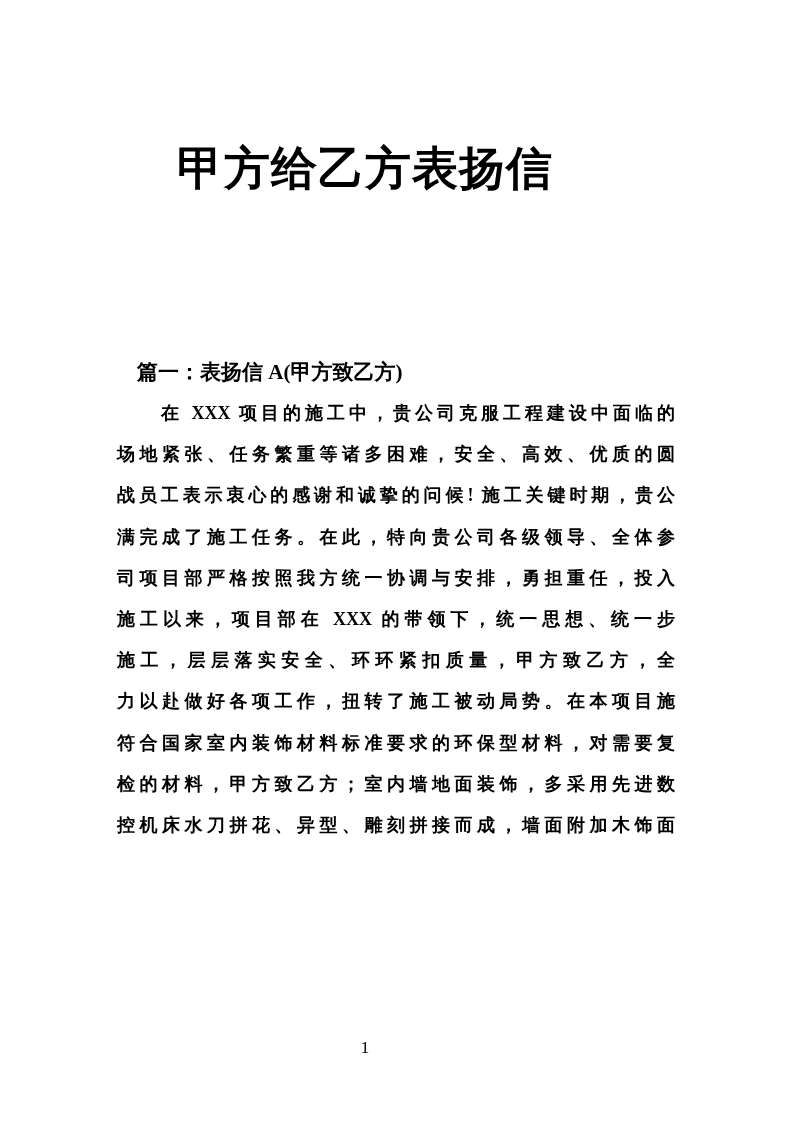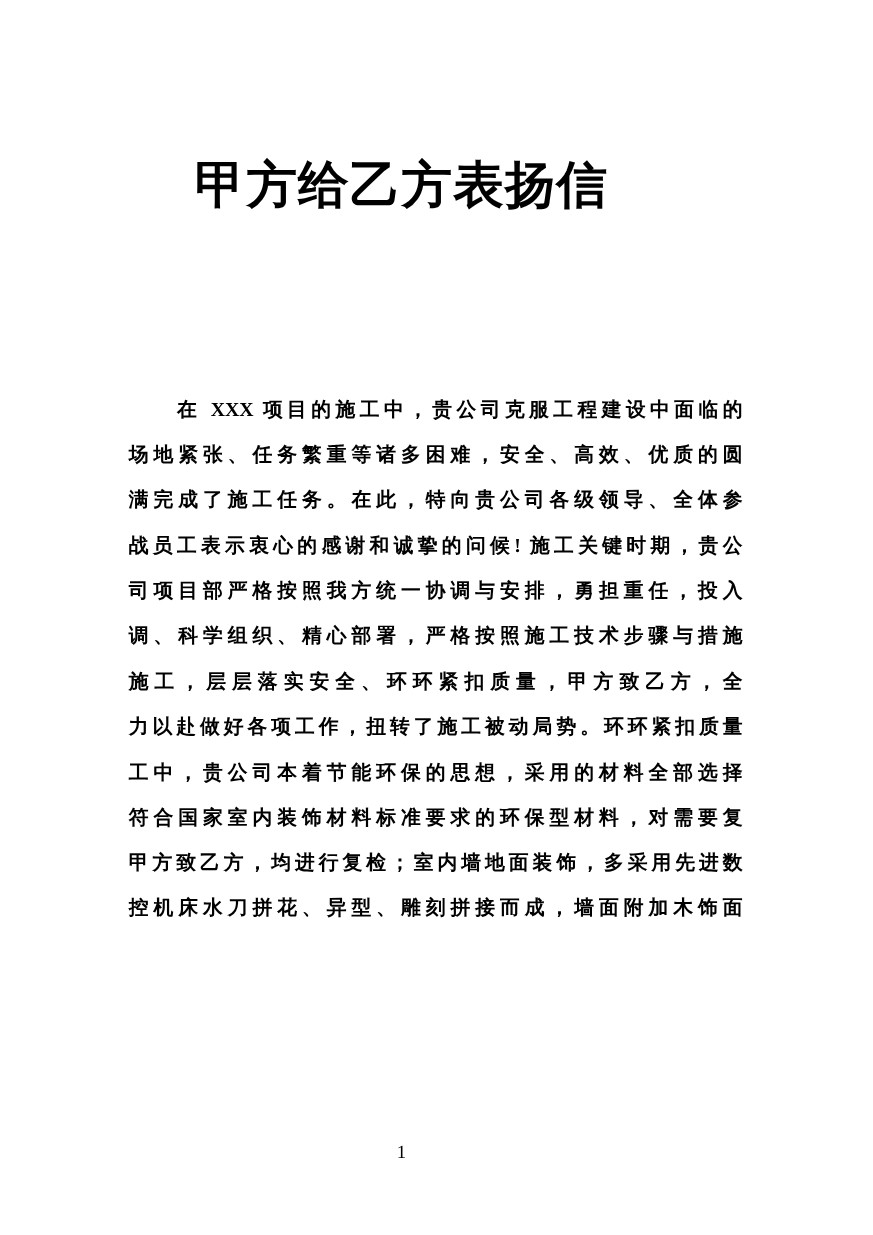--- a/index.html
+++ b/index.html
@@ -71,35 +71,35 @@
 </style>
 </head>
 <body>
 
 <div class="page">
 
   <h1 class="doc-title">甲方给乙方表扬信</h1>
 
   <div class="content">
 
+    <div class="heading h-indent1">篇一：表扬信 A(甲方致乙方)</div>
 
 
 
     <div class="body-text">
         <div class="body-line">在 XXX 项目的施工中，贵公司克服工程建设中面临的</div>
         <div class="body-line">场地紧张、任务繁重等诸多困难，安全、高效、优质的圆</div>
+        <div class="body-line">战员工表示衷心的感谢和诚挚的问候! 施工关键时期，贵公</div>
         <div class="body-line">满完成了施工任务。在此，特向贵公司各级领导、全体参</div>
-        <div class="body-line">战员工表示衷心的感谢和诚挚的问候! 施工关键时期，贵公</div>
         <div class="body-line">司项目部严格按照我方统一协调与安排，勇担重任，投入</div>
-        <div class="body-line">调、科学组织、精心部署，严格按照施工技术步骤与措施</div>
+        <div class="body-line">施工以来，项目部在 XXX 的带领下，统一思想、统一步</div>
         <div class="body-line">施工，层层落实安全、环环紧扣质量，甲方致乙方，全</div>
-        <div class="body-line">力以赴做好各项工作，扭转了施工被动局势。环环紧扣质量</div>
-        <div class="body-line">工中，贵公司本着节能环保的思想，采用的材料全部选择</div>
+        <div class="body-line">力以赴做好各项工作，扭转了施工被动局势。在本项目施</div>
         <div class="body-line">符合国家室内装饰材料标准要求的环保型材料，对需要复</div>
-        <div class="body-line">甲方致乙方，均进行复检；室内墙地面装饰，多采用先进数</div>
+        <div class="body-line">检的材料，甲方致乙方；室内墙地面装饰，多采用先进数</div>
         <div class="body-line">控机床水刀拼花、异型、雕刻拼接而成，墙面附加木饰面</div>
       </div>
 
   </div>
 
   <div class="page-number">1</div>
 
 </div>
 
 </body></html>

